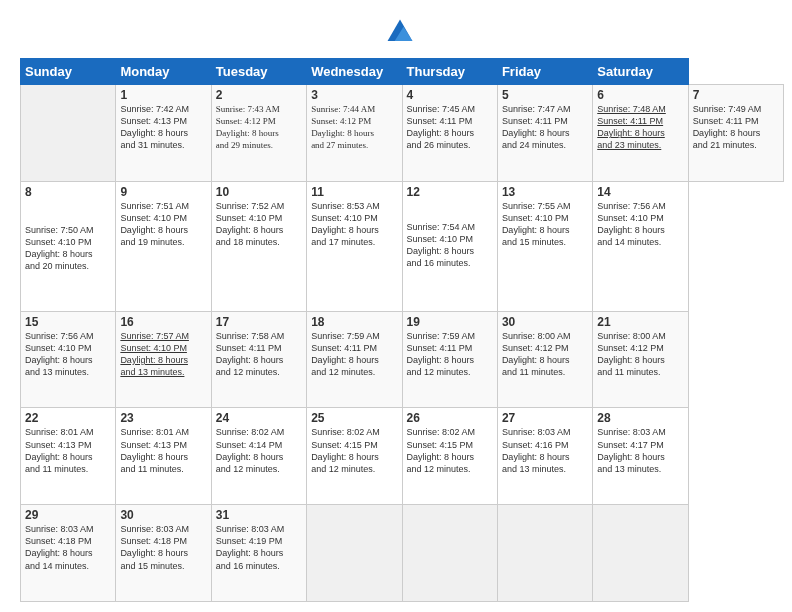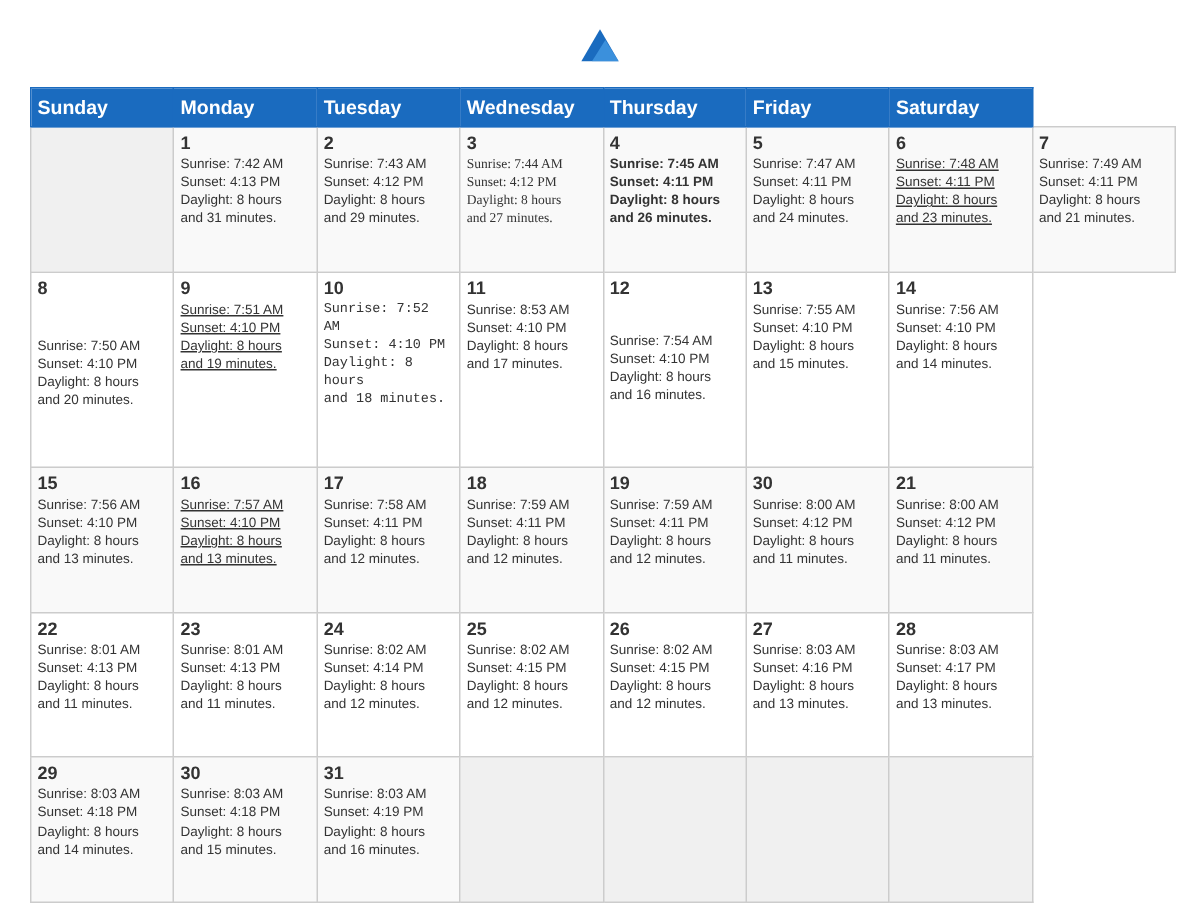--- a/index.html
+++ b/index.html
@@ -142,35 +142,35 @@
           <td class="empty-cell"></td>
           <td>
             <span class="day-num">1</span>
             <div class="day-info" style="white-space: pre-line;">Sunrise: 7:42 AM
 Sunset: 4:13 PM
 Daylight: 8 hours
 and 31 minutes.</div>
           </td>
           <td>
             <span class="day-num">2</span>
-            <div class="day-info" style="white-space: pre-line;">Sunrise: 7:43 AM
+            <div class="day-info" style="white-space: pre-line; font-family: Liberation Serif, serif;">Sunrise: 7:43 AM
 Sunset: 4:12 PM
 Daylight: 8 hours
 and 29 minutes.</div>
           </td>
           <td>
             <span class="day-num">3</span>
             <div class="day-info" style="white-space: pre-line; font-family: Liberation Serif, serif;">Sunrise: 7:44 AM
 Sunset: 4:12 PM
 Daylight: 8 hours
 and 27 minutes.</div>
           </td>
           <td>
             <span class="day-num">4</span>
-            <div class="day-info" style="white-space: pre-line; font-weight: bold;">Sunrise: 7:45 AM
+            <div class="day-info" style="white-space: pre-line;">Sunrise: 7:45 AM
 Sunset: 4:11 PM
 Daylight: 8 hours
 and 26 minutes.</div>
           </td>
           <td>
             <span class="day-num">5</span>
             <div class="day-info" style="white-space: pre-line;">Sunrise: 7:47 AM
 Sunset: 4:11 PM
 Daylight: 8 hours
 and 24 minutes.</div>
@@ -193,28 +193,28 @@
         <tr>
           <td>
             <span class="day-num">8</span>
             <div class="day-info" style="white-space: pre-line; margin-top: 25px;">Sunrise: 7:50 AM
 Sunset: 4:10 PM
 Daylight: 8 hours
 and 20 minutes.</div>
           </td>
           <td>
             <span class="day-num">9</span>
-            <div class="day-info" style="white-space: pre-line; text-decoration: underline;">Sunrise: 7:51 AM
+            <div class="day-info" style="white-space: pre-line;">Sunrise: 7:51 AM
 Sunset: 4:10 PM
 Daylight: 8 hours
 and 19 minutes.</div>
           </td>
           <td>
             <span class="day-num">10</span>
-            <div class="day-info" style="white-space: pre-line; font-family: Liberation Mono, monospace;">Sunrise: 7:52 AM
+            <div class="day-info" style="white-space: pre-line;">Sunrise: 7:52 AM
 Sunset: 4:10 PM
 Daylight: 8 hours
 and 18 minutes.</div>
           </td>
           <td>
             <span class="day-num">11</span>
             <div class="day-info" style="white-space: pre-line;">Sunrise: 8:53 AM
 Sunset: 4:10 PM
 Daylight: 8 hours
 and 17 minutes.</div>

